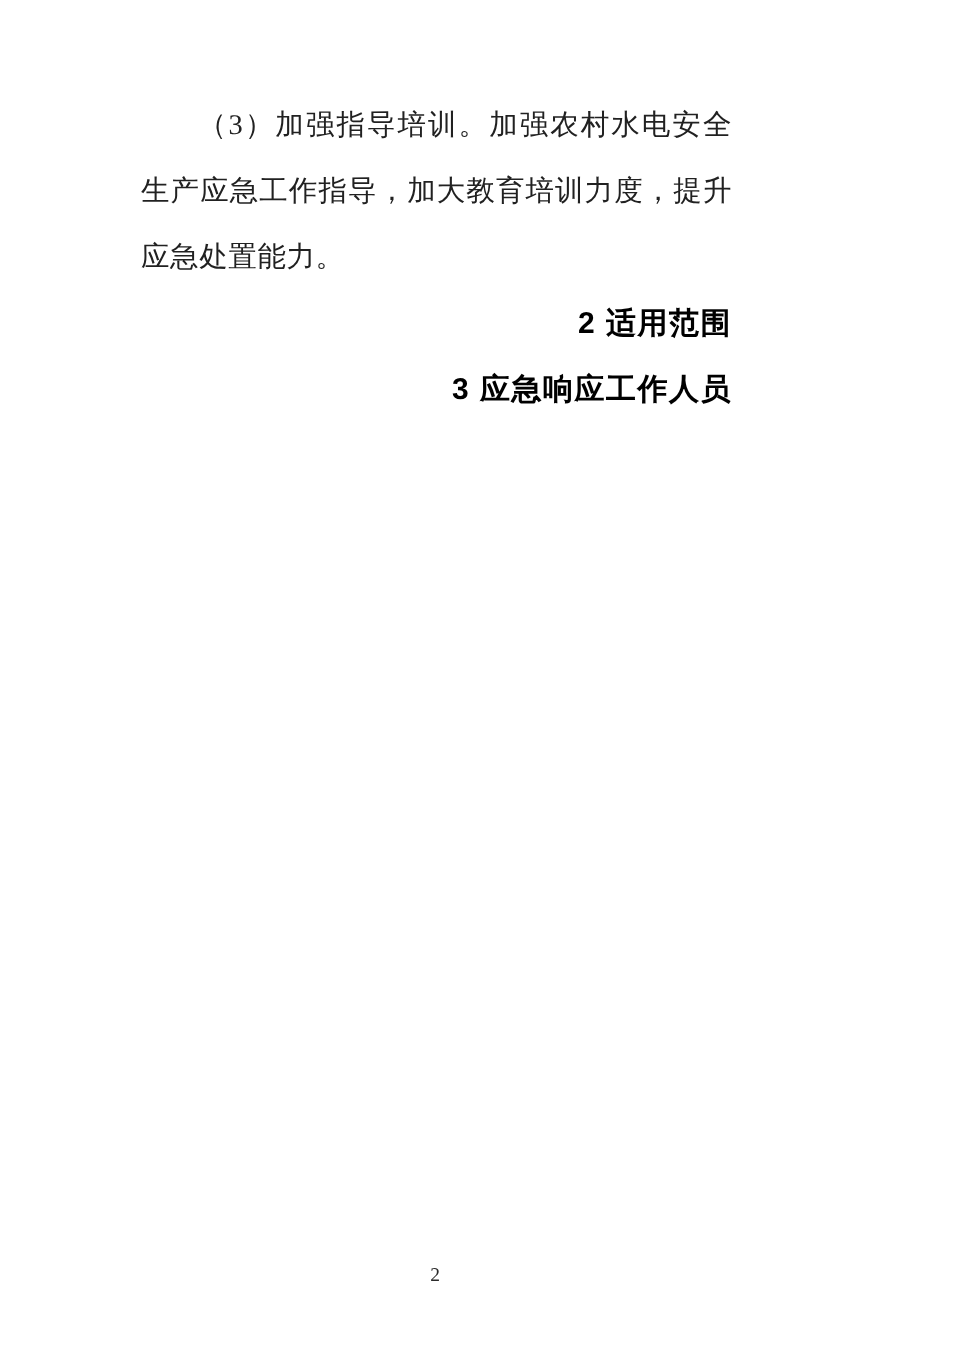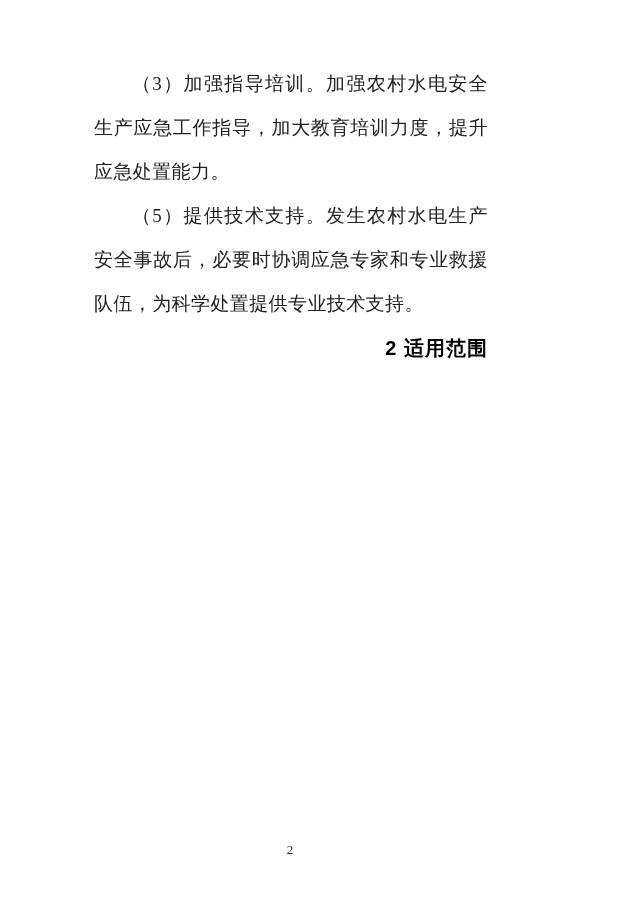--- a/index.html
+++ b/index.html
@@ -50,17 +50,17 @@
     font-size: 13px;
     color: #2b2b2b;
   }
 </style>
 </head>
 <body>
 
 <div class="page">
   <div class="content">
     <p class="para">（3）加强指导培训。加强农村水电安全生产应急工作指导，加大教育培训力度，提升应急处置能力。</p>
-    <p class="para">（5）提供技术支持。发生农村水电生产安全事故后，必要时协调应急专家和专业救援队伍，为科学处置提供专业技术支持。</p>
     <h2 class="heading">2 适用范围</h2>
+    <h2 class="heading">3 应急响应工作人员</h2>
   </div>
   <div class="page-number">2</div>
 </div>
 
 </body></html>

